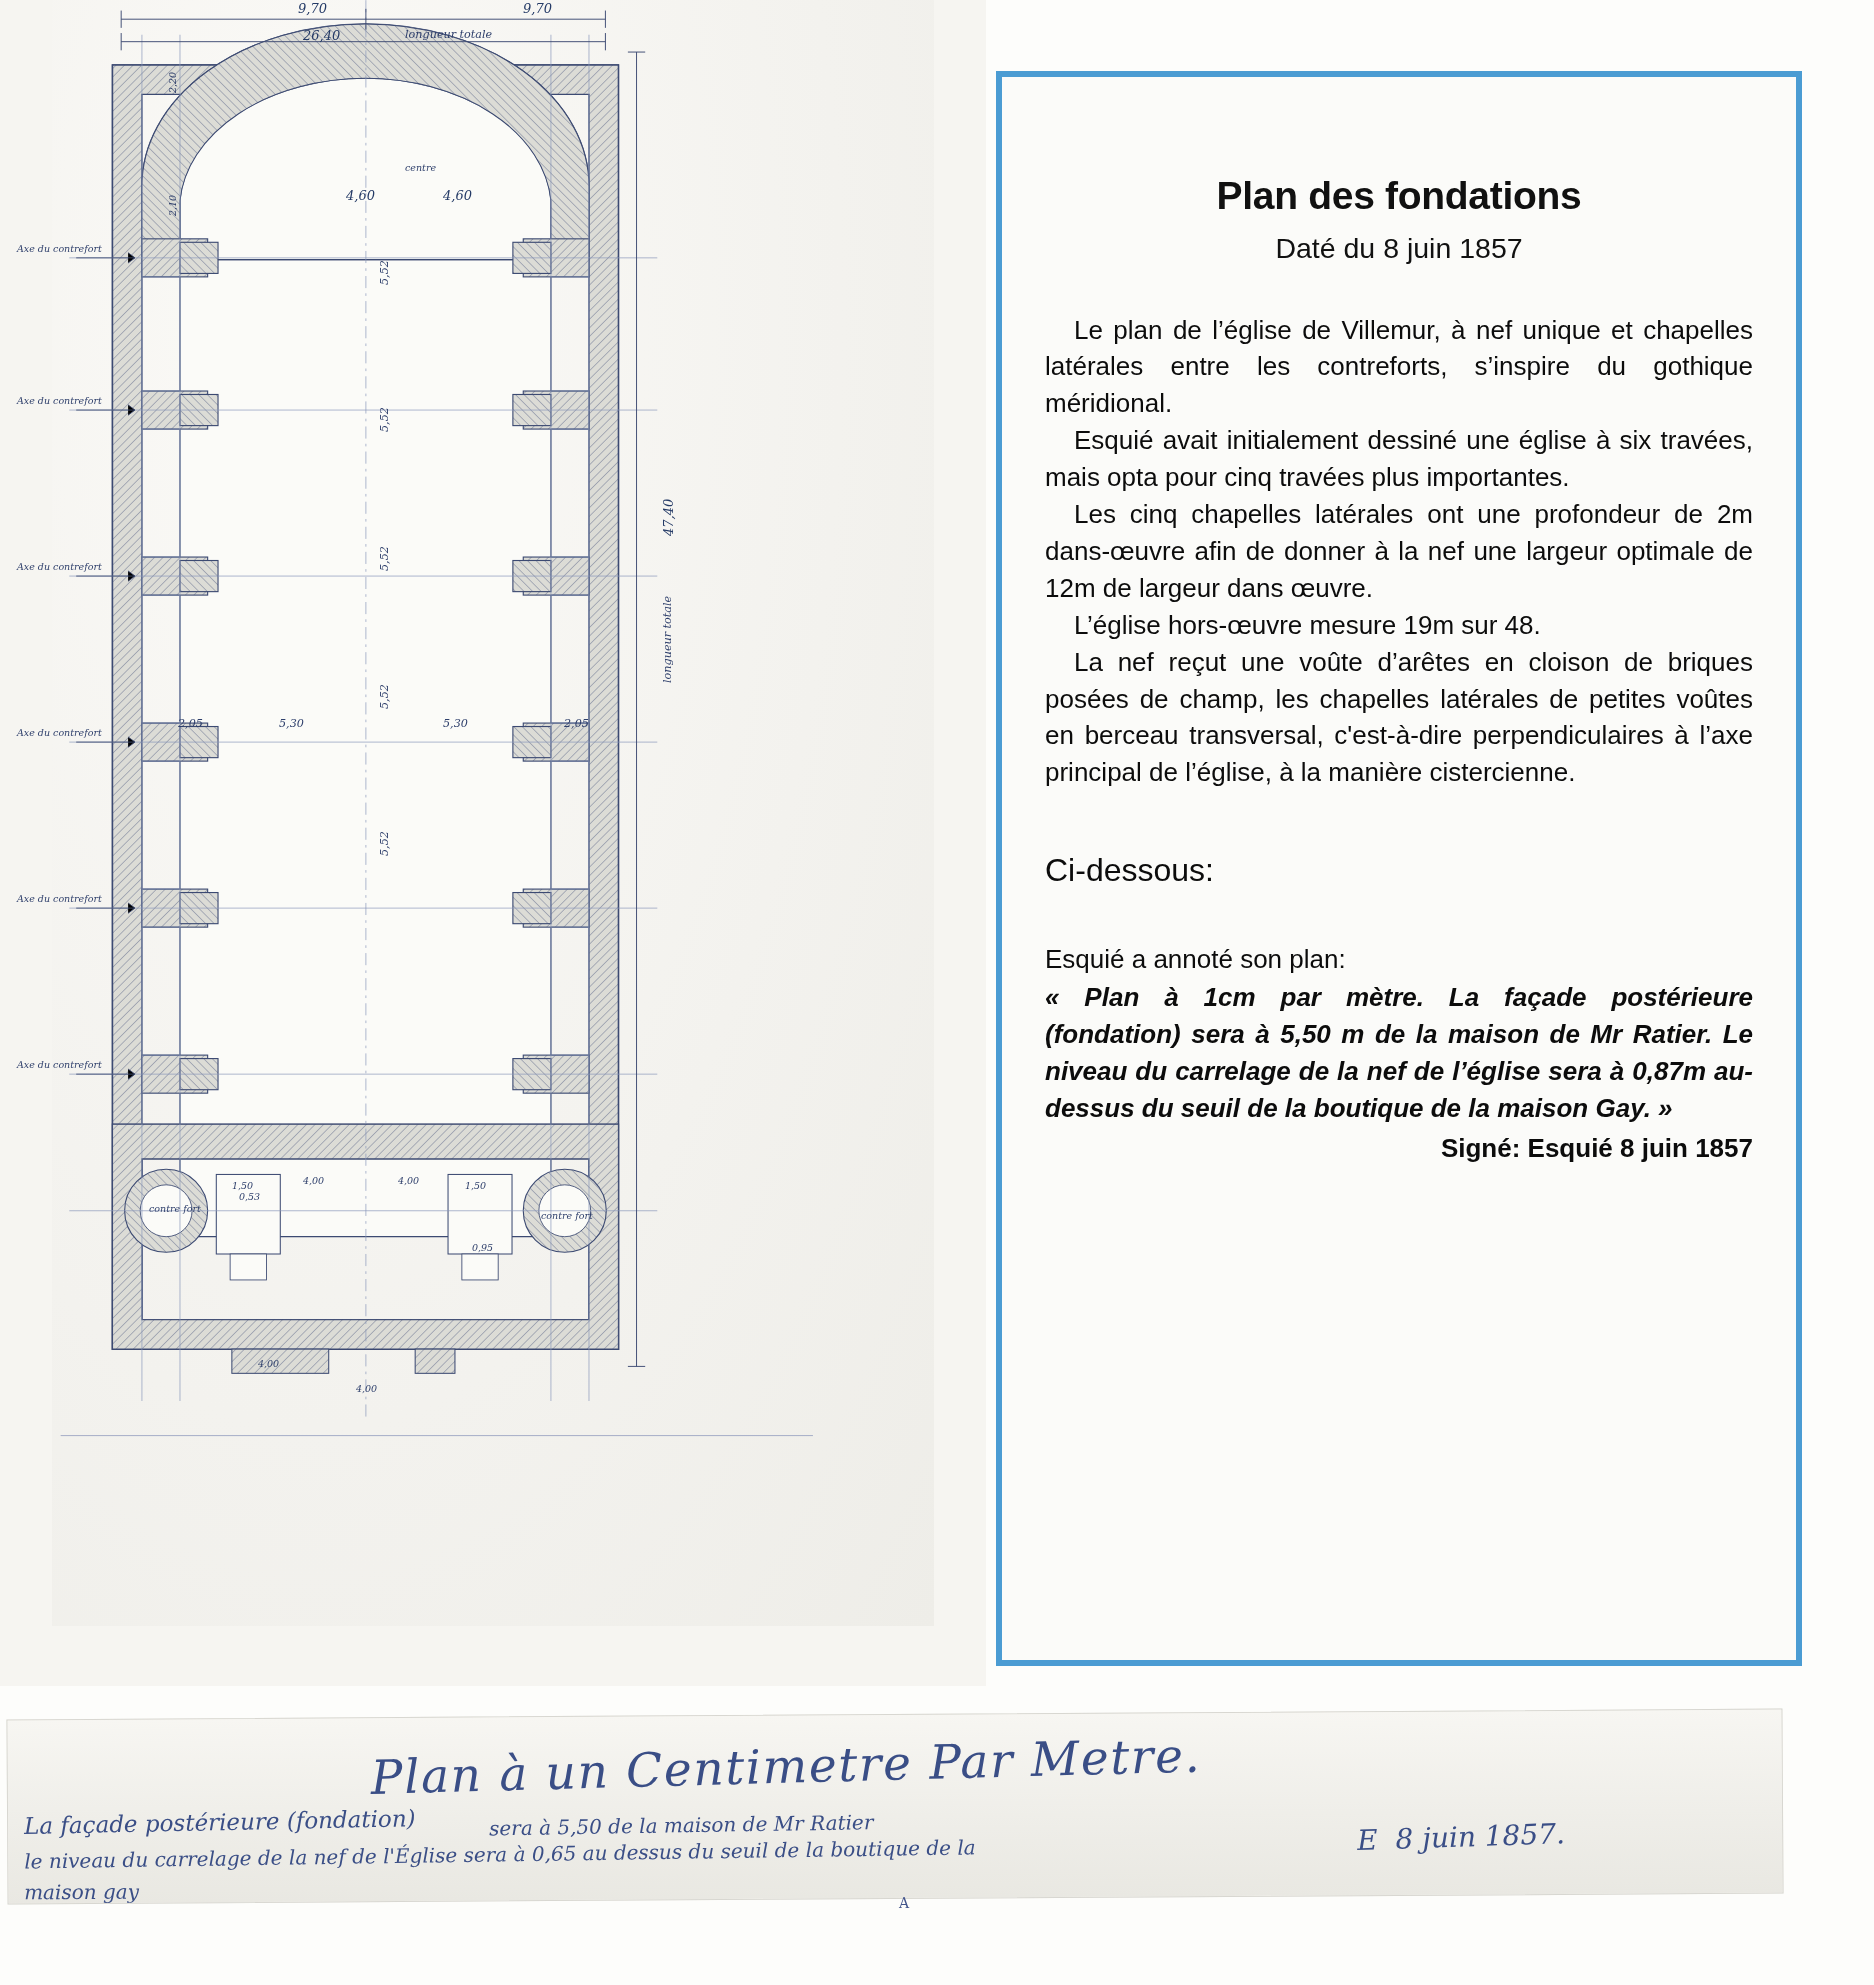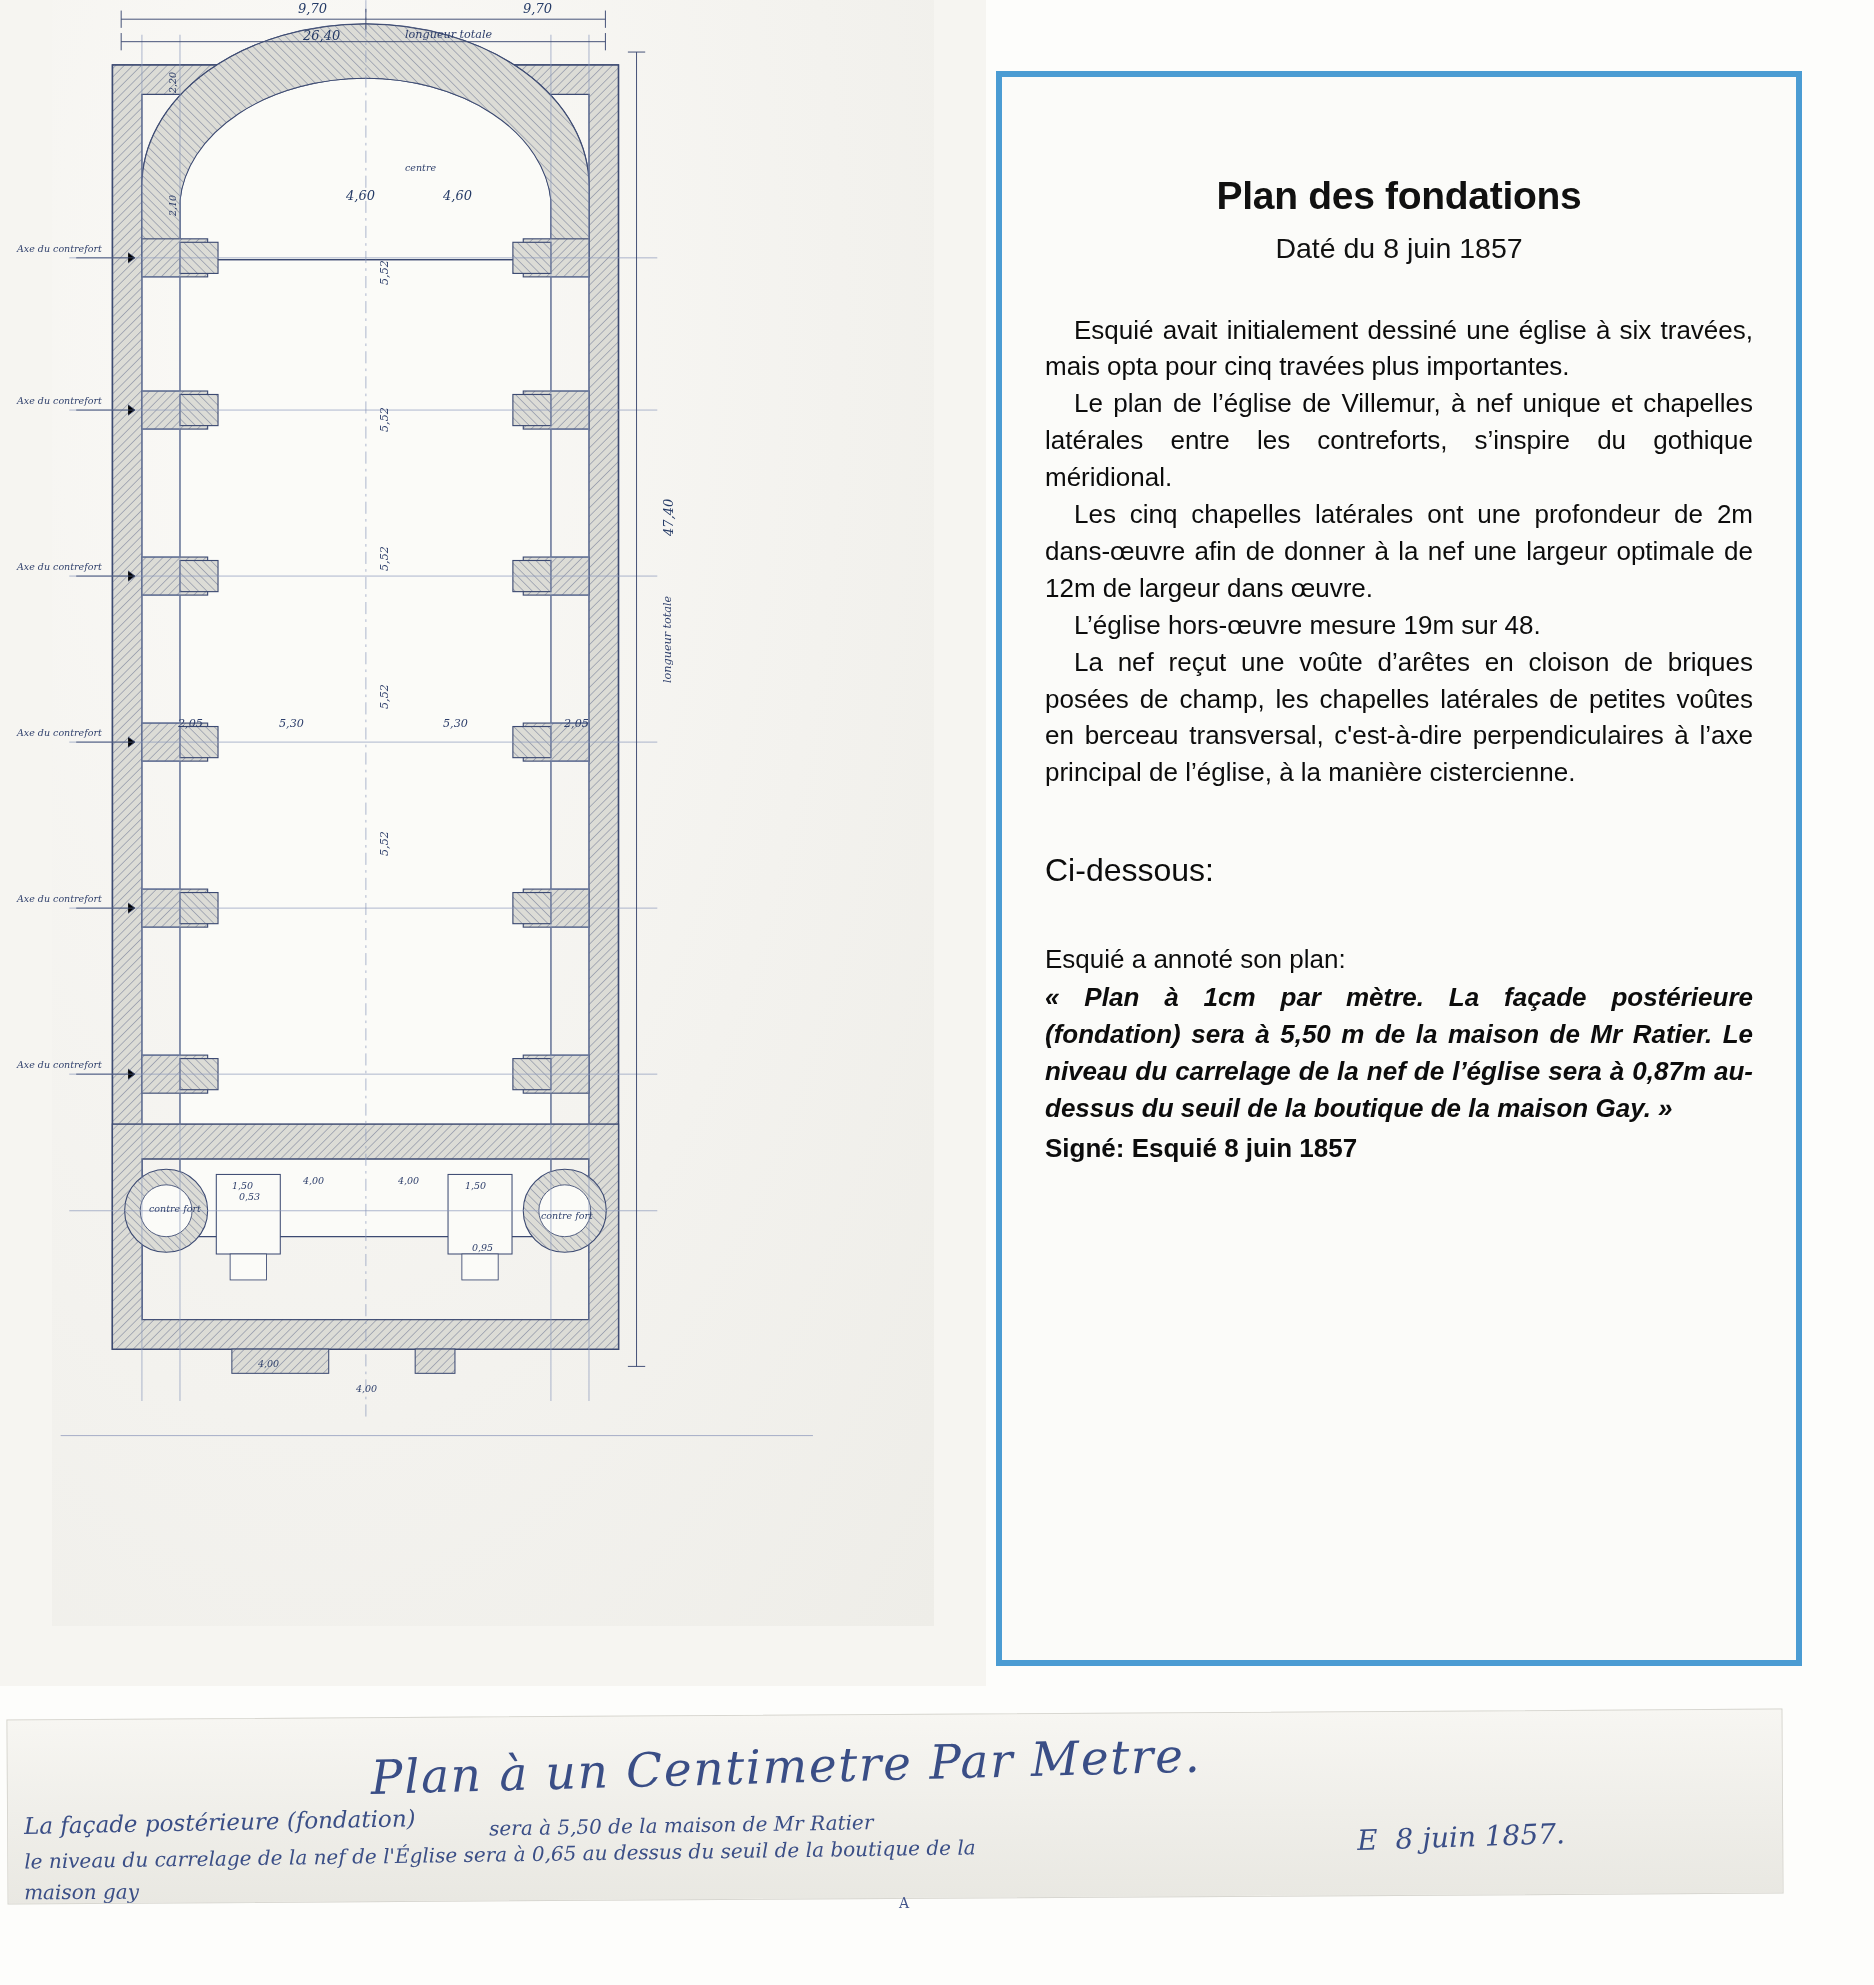--- a/index.html
+++ b/index.html
@@ -126,21 +126,21 @@
     line-height: 1.42;
     color: #0c0c0c;
     text-align: justify;
     text-indent: 0;
   }
   .signature {
     margin-top: 7px;
     font-size: 26px;
     font-weight: bold;
     color: #0c0c0c;
-    text-align: left;
+    text-align: right;
     text-indent: 0;
   }
 
   
   .strip {
     position: absolute;
     left: 7px;
     top: 1714px;
     width: 1774px;
     height: 183px;
@@ -365,22 +365,22 @@
     </div>
   </div>
 
   <div class="panel">
     <div class="panel-inner">
 
       <h1 class="panel-title">Plan des fondations</h1>
       <div class="panel-subtitle">Daté du 8 juin 1857</div>
 
       <div class="panel-body lead-block">
+        <p>Le plan de l’église de Villemur, à nef unique et chapelles latérales entre les contreforts, s’inspire du gothique méridional.</p>
         <p>Esquié avait initialement dessiné une église à six travées, mais opta pour cinq travées plus importantes.</p>
-        <p>Le plan de l’église de Villemur, à nef unique et chapelles latérales entre les contreforts, s’inspire du gothique méridional.</p>
         <p>Les cinq chapelles latérales ont une profondeur de 2m dans-œuvre afin de donner à la nef une largeur optimale de 12m de largeur dans œuvre.</p>
         <p>L’église hors-œuvre mesure 19m sur 48.</p>
         <p>La nef reçut une voûte d’arêtes en cloison de briques posées de champ, les chapelles latérales de petites voûtes en berceau transversal, c'est-à-dire perpendiculaires à l’axe principal de l’église, à la manière cistercienne.</p>
       </div>
 
       <div class="plain-label">Ci-dessous:</div>
 
       <div class="annot-intro">Esquié a annoté son plan:</div>
 
       <div class="quote">« Plan à 1cm par mètre. La façade postérieure (fondation) sera à 5,50 m de la maison de Mr Ratier. Le niveau du carrelage de la nef de l’église sera à 0,87m au-dessus du seuil de la boutique de la maison Gay. »</div>

